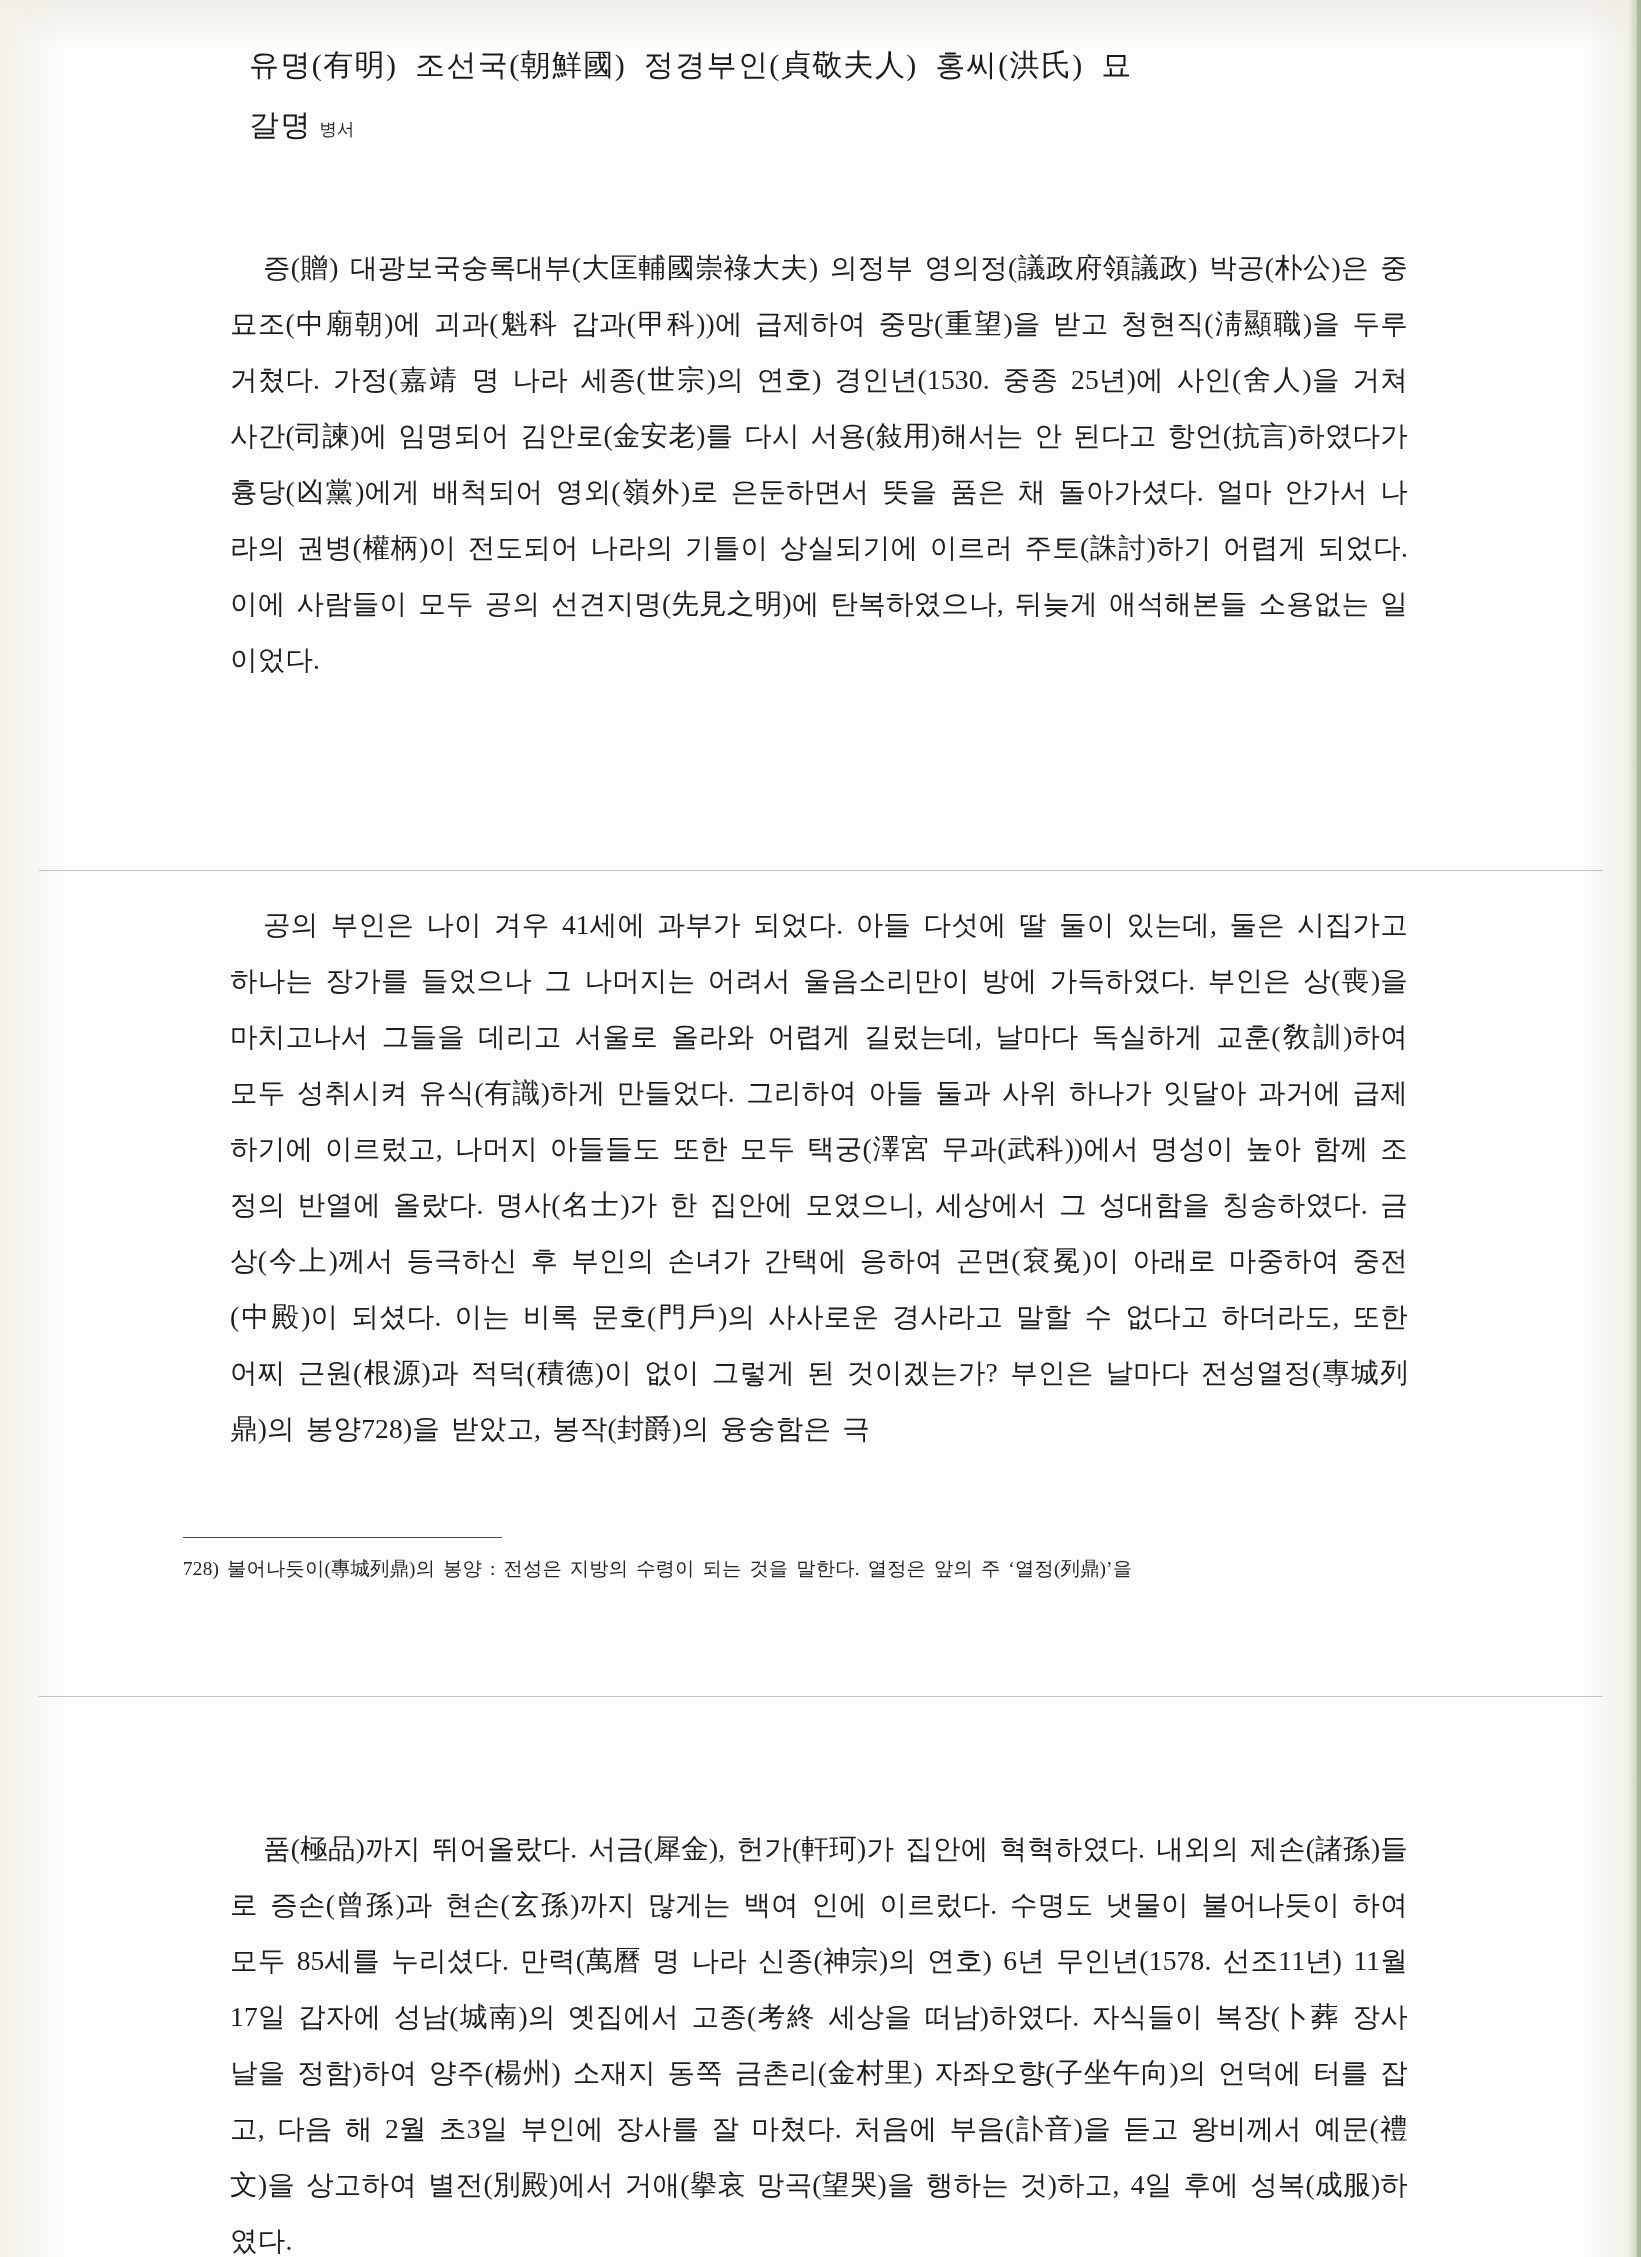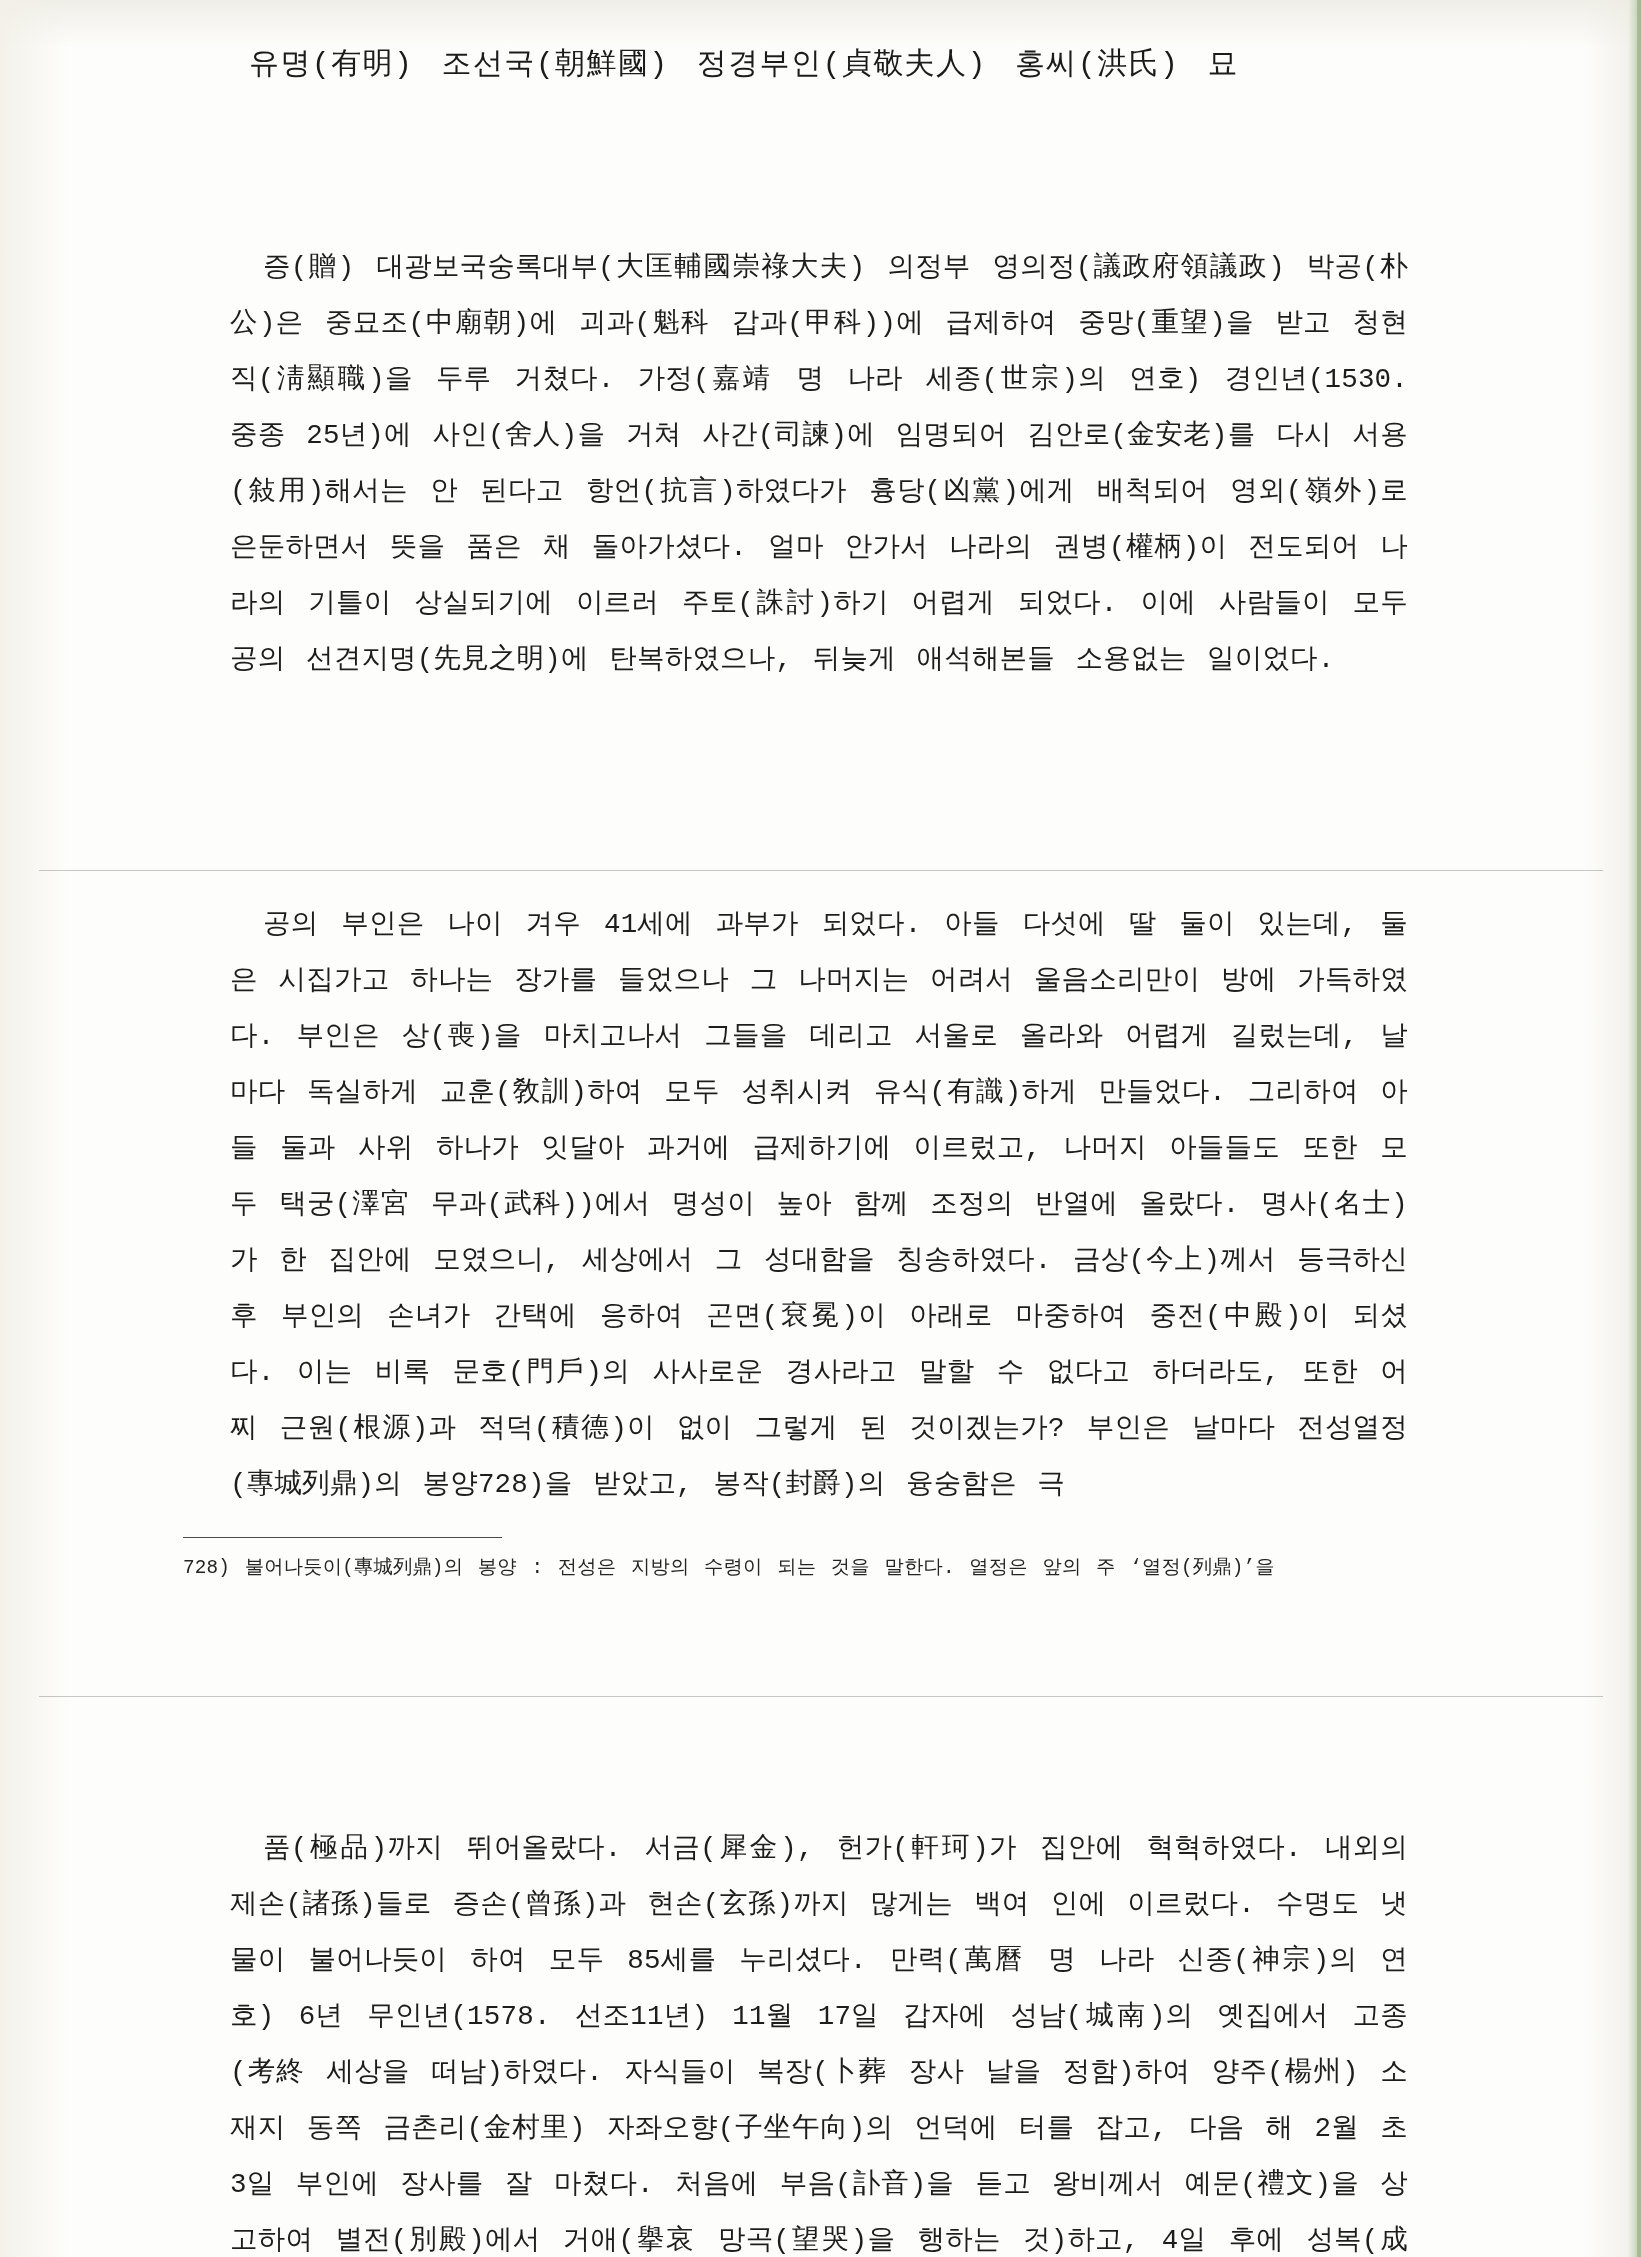--- a/index.html
+++ b/index.html
@@ -18,21 +18,20 @@
   .page {
     position: absolute;
     top: 0; left: 0;
     width: 1641px;
     height: 2257px;
     background: #fdfdfb;
     background-image:
       linear-gradient(to right, rgba(242,240,232,0.9) 0px, rgba(255,255,255,0) 68px),
       linear-gradient(to left, rgba(238,236,228,0.9) 0px, rgba(255,255,255,0) 58px),
       linear-gradient(to bottom, rgba(236,234,226,0.8) 0px, rgba(255,255,255,0) 48px);
-    font-family: Liberation Mono, monospace;
   }
   
   .scan-edge {
     position: absolute;
     top: 0;
     right: 0;
     width: 12.6px;
     height: 2257px;
     background: linear-gradient(to right, rgba(214,222,206,0.0), rgba(176,196,160,0.85));
   }
@@ -130,20 +129,23 @@
   .fold-b { top: 1696px; }
 </style>
 </head>
 <body>
 
 <div class="page">
   <div class="content">
 
     <div class="title-block">
       <div class="title-line">유명(有明) 조선국(朝鮮國) 정경부인(貞敬夫人) 홍씨(洪氏) 묘</div>
+      <div class="title-line">
+        <span>갈명</span><span class="title-small">병서</span>
+      </div>
     </div>
 
     <div class="section sec1">
       <p class="body-par">증(贈) 대광보국숭록대부(大匡輔國崇祿大夫) 의정부 영의정(議政府領議政) 박공(朴公)은 중묘조(中廟朝)에 괴과(魁科 갑과(甲科))에 급제하여 중망(重望)을 받고 청현직(淸顯職)을 두루 거쳤다. 가정(嘉靖 명 나라 세종(世宗)의 연호) 경인년(1530. 중종 25년)에 사인(舍人)을 거쳐 사간(司諫)에 임명되어 김안로(金安老)를 다시 서용(敍用)해서는 안 된다고 항언(抗言)하였다가 흉당(凶黨)에게 배척되어 영외(嶺外)로 은둔하면서 뜻을 품은 채 돌아가셨다. 얼마 안가서 나라의 권병(權柄)이 전도되어 나라의 기틀이 상실되기에 이르러 주토(誅討)하기 어렵게 되었다. 이에 사람들이 모두 공의 선견지명(先見之明)에 탄복하였으나, 뒤늦게 애석해본들 소용없는 일이었다.</p>
     </div>
 
     <div class="fold fold-a"></div>
 
     <div class="section sec2">
       <p class="body-par">공의 부인은 나이 겨우 41세에 과부가 되었다. 아들 다섯에 딸 둘이 있는데, 둘은 시집가고 하나는 장가를 들었으나 그 나머지는 어려서 울음소리만이 방에 가득하였다. 부인은 상(喪)을 마치고나서 그들을 데리고 서울로 올라와 어렵게 길렀는데, 날마다 독실하게 교훈(敎訓)하여 모두 성취시켜 유식(有識)하게 만들었다. 그리하여 아들 둘과 사위 하나가 잇달아 과거에 급제하기에 이르렀고, 나머지 아들들도 또한 모두 택궁(澤宮 무과(武科))에서 명성이 높아 함께 조정의 반열에 올랐다. 명사(名士)가 한 집안에 모였으니, 세상에서 그 성대함을 칭송하였다. 금상(今上)께서 등극하신 후 부인의 손녀가 간택에 응하여 곤면(袞冕)이 아래로 마중하여 중전(中殿)이 되셨다. 이는 비록 문호(門戶)의 사사로운 경사라고 말할 수 없다고 하더라도, 또한 어찌 근원(根源)과 적덕(積德)이 없이 그렇게 된 것이겠는가? 부인은 날마다 전성열정(專城列鼎)의 봉양728)을 받았고, 봉작(封爵)의 융숭함은 극</p>

